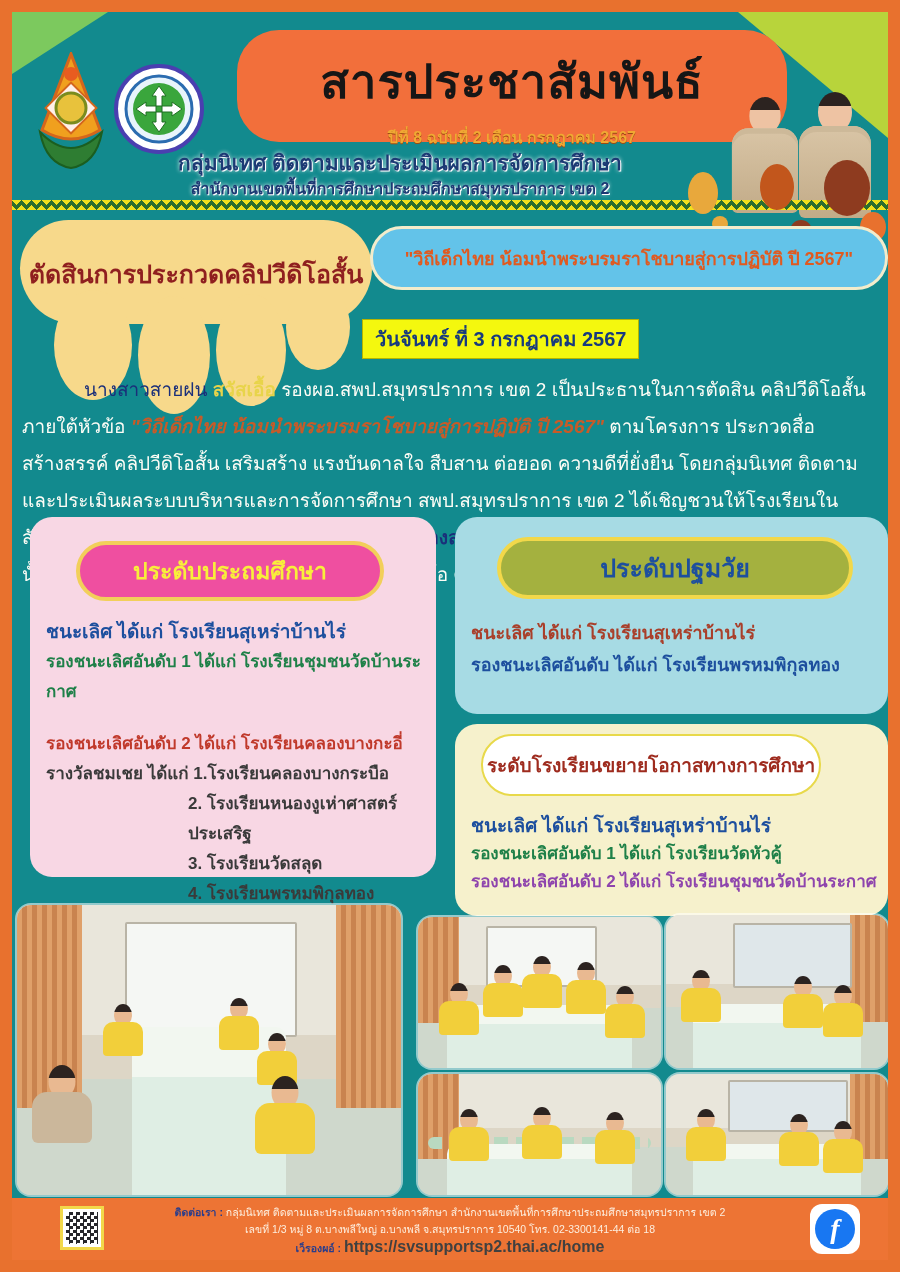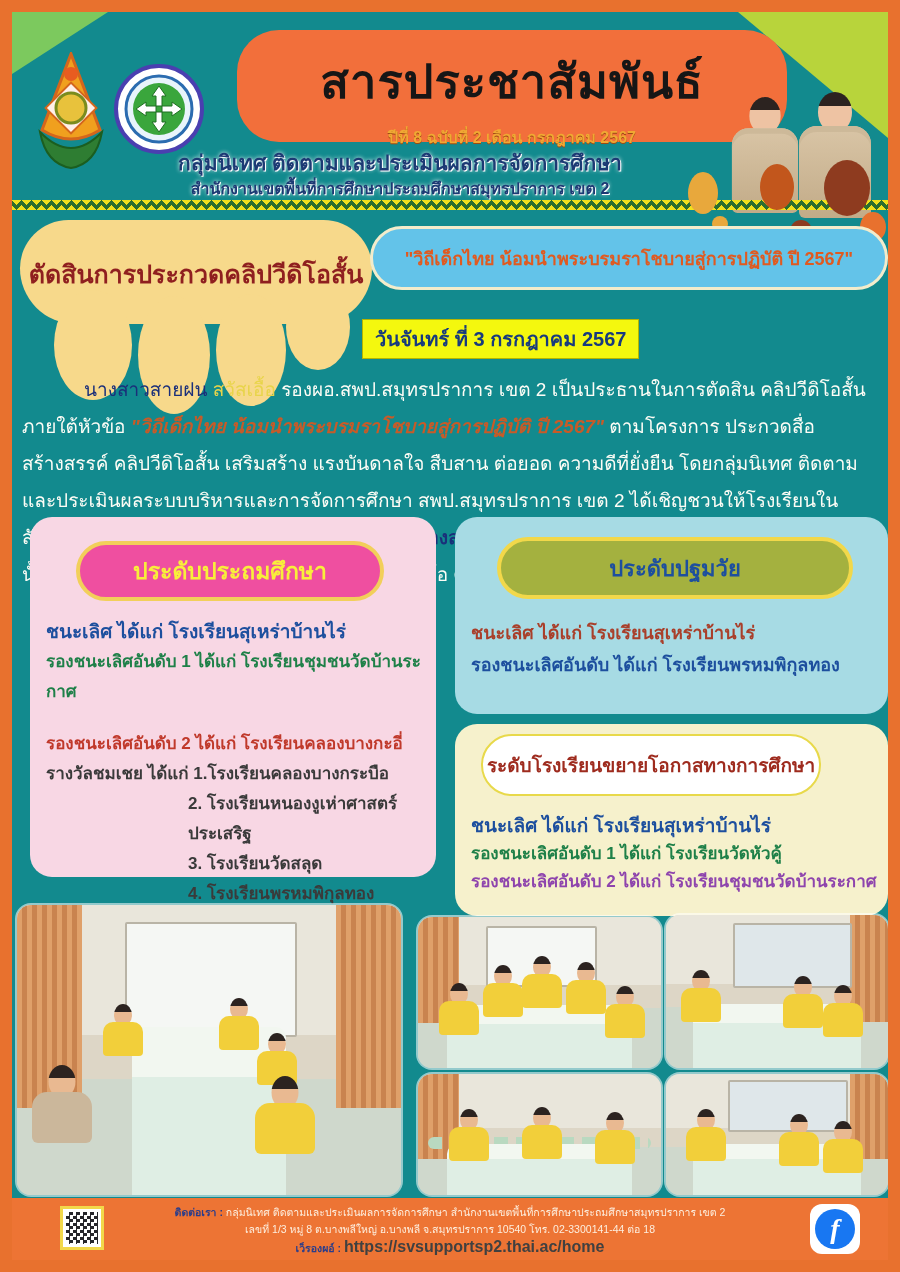--- a/index.html
+++ b/index.html
@@ -69,34 +69,34 @@
               border:3px solid #f3eccb;border-radius:34px;display:flex;align-items:center;justify-content:center;}
   .theme-pill span{font-size:18px;font-weight:bold;color:#e05a20;}
 
   .date-badge{position:absolute;left:350px;top:307px;padding:3px 12px;background:#f4f80e;border:1px solid #b7b400;
               font-size:20px;font-weight:bold;color:#173a7e;}
 
   
   .article{position:absolute;left:10px;top:340px;width:858px;font-size:19px;line-height:37px;color:#fdfdf6;
            text-indent:62px;text-align:left;}
   .nm1{color:#1a2f7a;font-weight:normal;}
-  .nm1b{color:#e8d44a;font-weight:normal;}
+  .nm1b{color:#e8d44a;font-weight:bold;}
   .quote{color:#c75b28;font-weight:bold;font-style:italic;}
   .nm2{color:#1a2f7a;font-weight:bold;}
 
   
   .box{position:absolute;border-radius:22px;}
   .box-primary{left:18px;top:505px;width:406px;height:360px;background:#f8d7e4;}
   .box-early{left:443px;top:505px;width:433px;height:197px;background:#a7dbe4;}
   .box-expand{left:443px;top:712px;width:433px;height:192px;background:#f6f1cc;}
   .pill{position:absolute;display:flex;align-items:center;justify-content:center;font-weight:bold;border-radius:34px;}
   .pill-primary{left:46px;top:24px;width:300px;height:52px;background:#ef4fa0;border:4px solid #f2cf5a;
                 color:#f8ef3a;font-size:23px;}
   .pill-early{left:42px;top:20px;width:348px;height:54px;background:#a4b13f;border:4px solid #f2d84a;
-              color:#1d4f9e;font-size:22px;}
+              color:#1d4f9e;font-size:25px;}
   .pill-expand{left:26px;top:10px;width:336px;height:58px;background:#ffffff;border:2px solid #e8d94a;
                color:#9e2b1e;font-size:19px;}
   .lines{position:absolute;left:16px;right:8px;font-weight:bold;}
   .lines-primary{top:100px;font-size:17px;line-height:30px;}
   .lines-early{top:100px;font-size:18px;line-height:32px;}
   .lines-expand{top:88px;font-size:17px;line-height:28px;}
   .ln{display:block;}
   .ln.ind{padding-left:142px;}
   .ln-navy{color:#1d4f9e;}
   .ln-green{color:#1e8048;}

